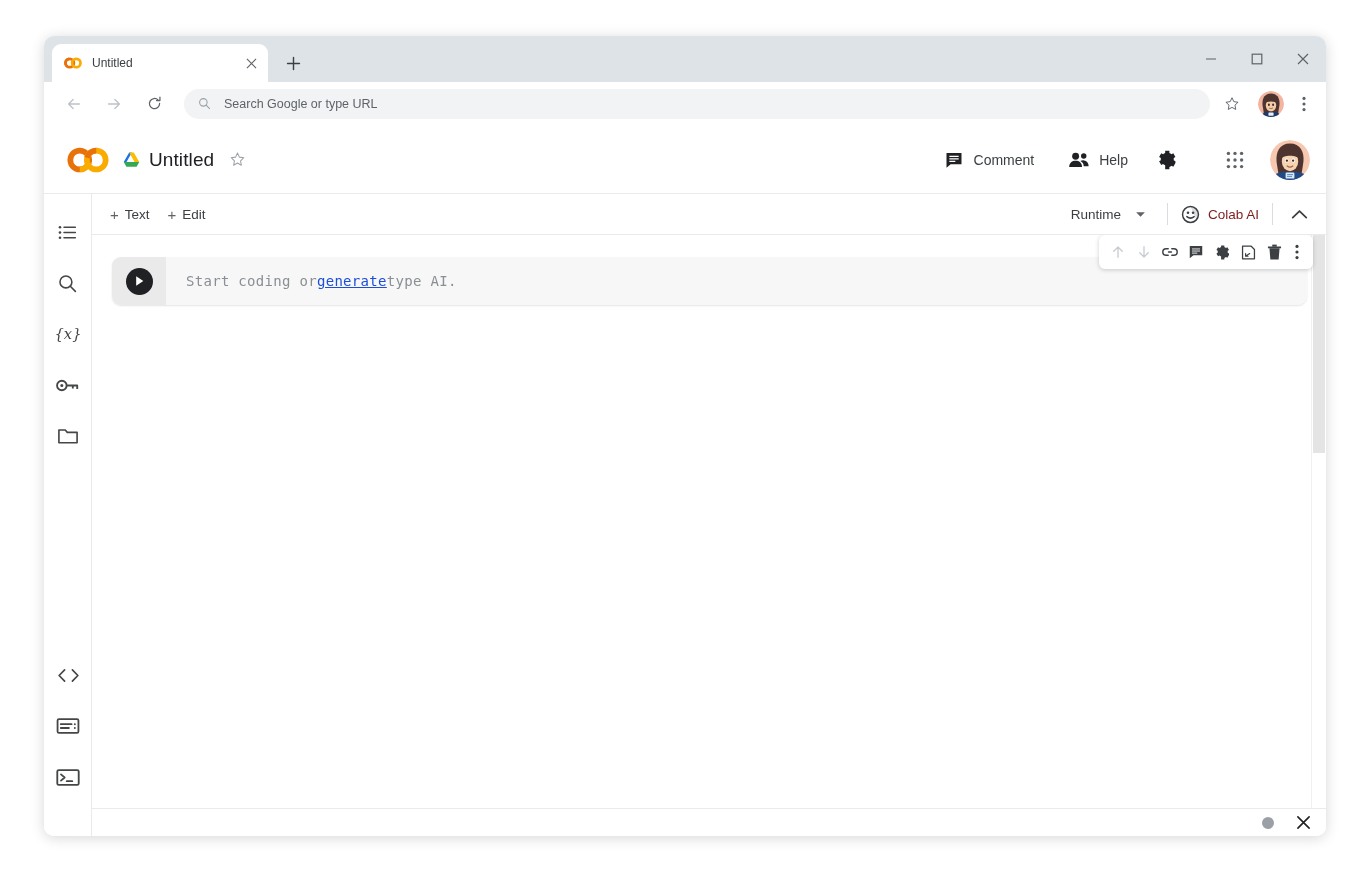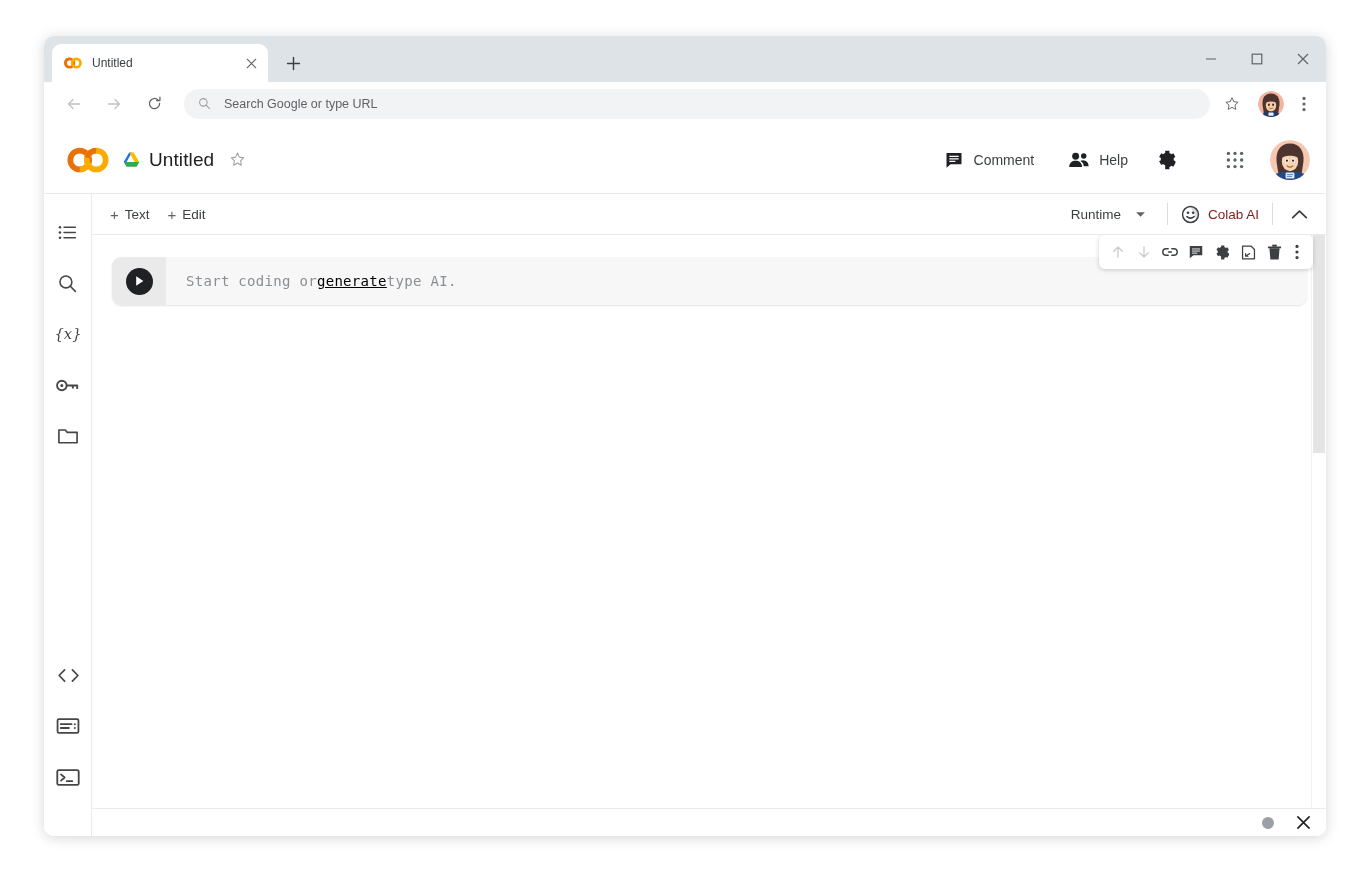--- a/index.html
+++ b/index.html
@@ -413,21 +413,21 @@
     align-items: center;
     padding-left: 20px;
     box-sizing: border-box;
     font-family: "DejaVu Sans Mono", "Liberation Mono", monospace;
     font-size: 14px;
     color: #8a8f94;
     letter-spacing: 0.3px;
   }
   .cell-editor .gen-link {
     text-decoration: underline;
-    color: #000000;
+    color: #1d4ed8;
   }
 
   
   .cell-toolbar {
     position: absolute;
     right: 13px;
     top: 0px;
     height: 34px;
     background: #ffffff;
     border-radius: 6px;

